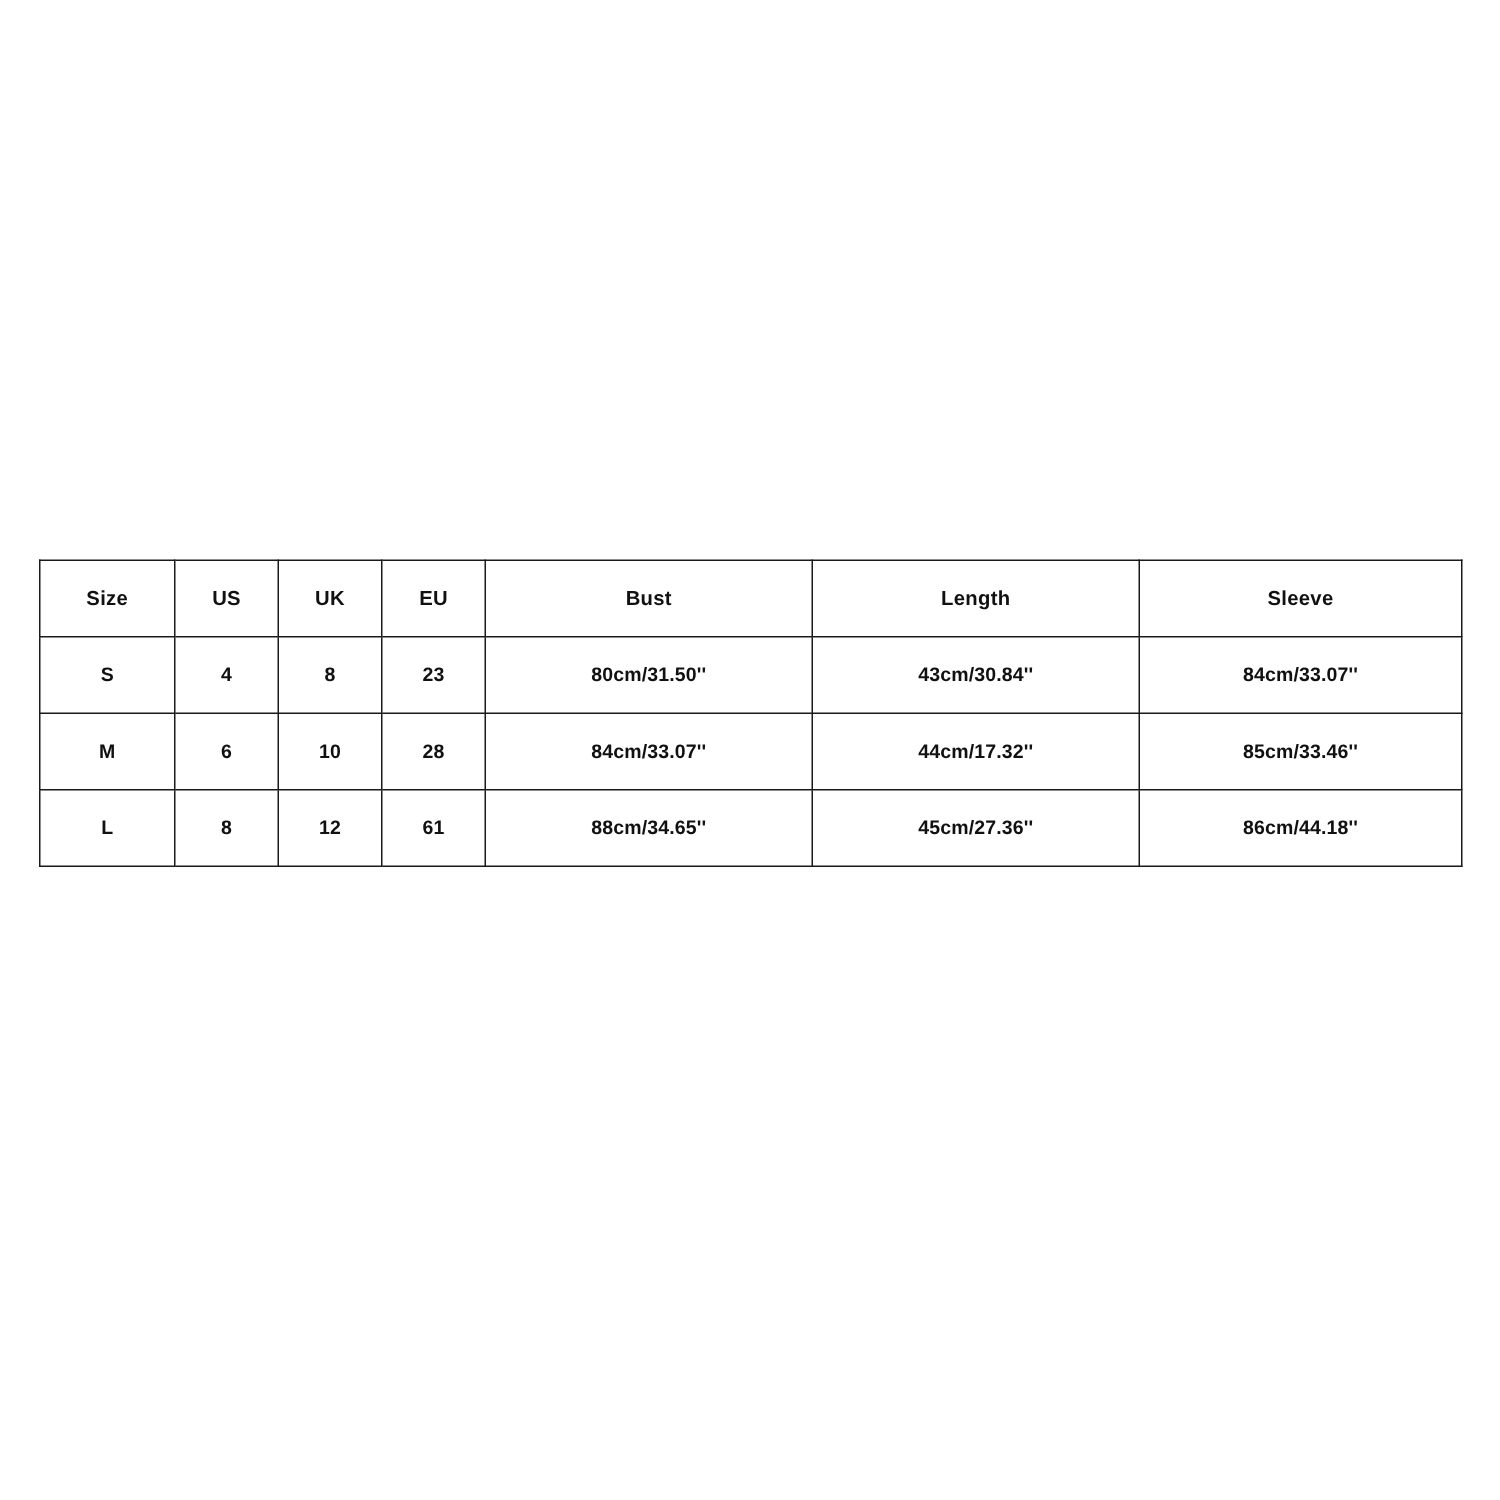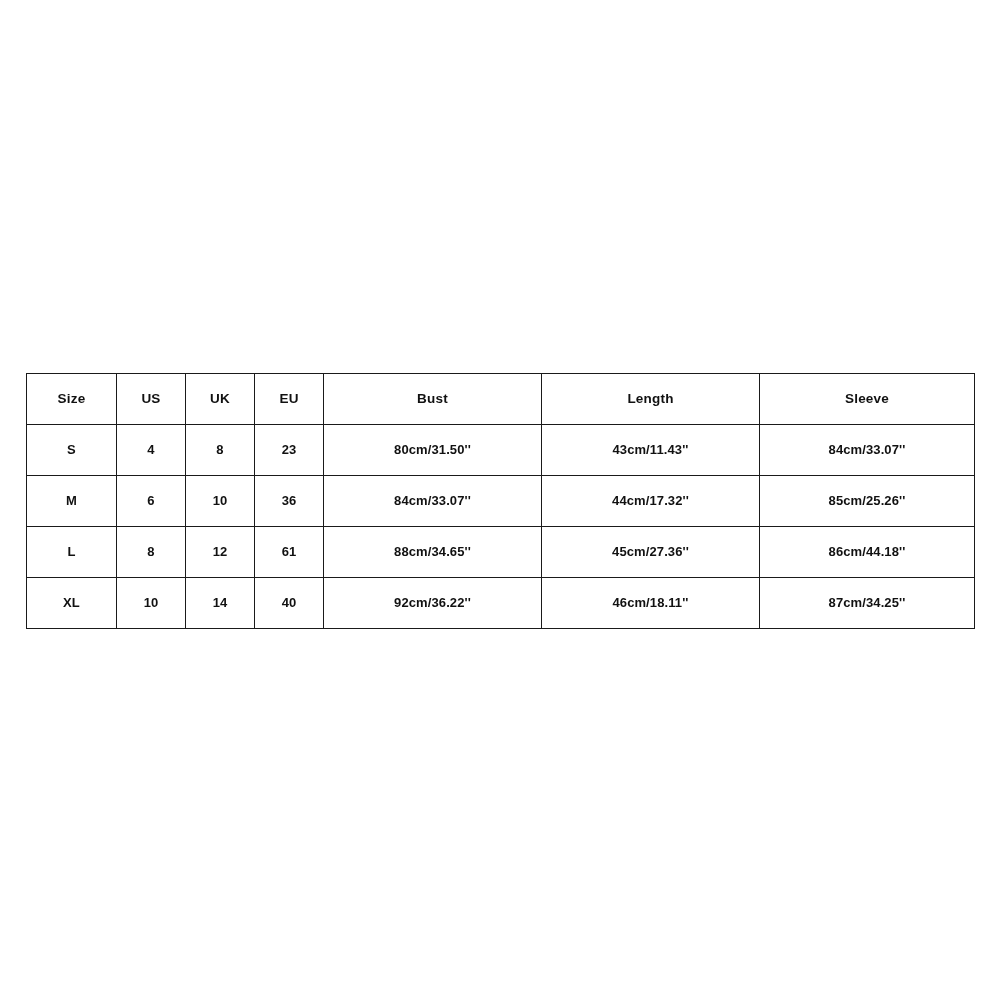--- a/index.html
+++ b/index.html
@@ -92,47 +92,38 @@
           <th>Sleeve</th>
         </tr>
       </thead>
       <tbody>
         <tr>
           <td>S</td>
           <td>4</td>
           <td>8</td>
           <td>23</td>
           <td>80cm/31.50''</td>
-          <td>43cm/11.43''</td>
+          <td>43cm/30.84''</td>
           <td>84cm/33.07''</td>
         </tr>
         <tr>
           <td>M</td>
           <td>6</td>
           <td>10</td>
-          <td>36</td>
+          <td>28</td>
           <td>84cm/33.07''</td>
           <td>44cm/17.32''</td>
-          <td>85cm/25.26''</td>
+          <td>85cm/33.46''</td>
         </tr>
         <tr>
           <td>L</td>
           <td>8</td>
           <td>12</td>
           <td>61</td>
           <td>88cm/34.65''</td>
           <td>45cm/27.36''</td>
           <td>86cm/44.18''</td>
         </tr>
-        <tr>
-          <td>XL</td>
-          <td>10</td>
-          <td>14</td>
-          <td>40</td>
-          <td>92cm/36.22''</td>
-          <td>46cm/18.11''</td>
-          <td>87cm/34.25''</td>
-        </tr>
       </tbody>
     </table>
   </div>
 
 </div>
 
 </body></html>

